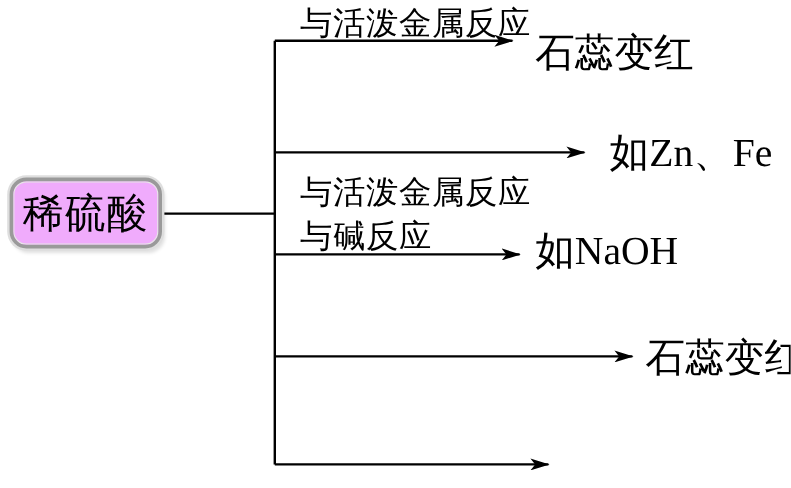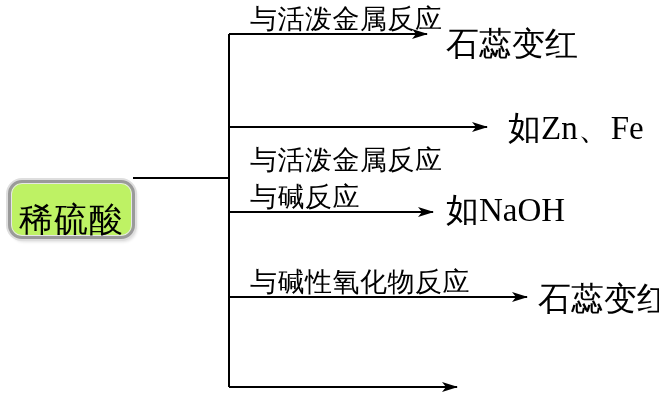--- a/index.html
+++ b/index.html
@@ -12,27 +12,26 @@
     color:#000;
   }
   .lines{position:absolute;left:0;top:0;width:659px;height:407px;}
   .node{
     position:absolute;
     left:8px;top:148px;
     width:127px;height:59px;
     box-sizing:border-box;
     border:3px solid #9a9a9a;
     border-radius:14px;
-    background:#bef264;
+    background:#f0abfc;
     box-shadow:0 0 0 2px #dedede, inset 0 0 0 1px #e6e6e6, 2px 3px 3px rgba(0,0,0,0.12);
-    display:flex;align-items:flex-end;justify-content:center;
+    display:flex;align-items:center;justify-content:center;
     font-size:34px;line-height:1;
     letter-spacing:1px;
     white-space:nowrap;
-    margin-top:32px;
   }
   .branch-label{
     position:absolute;
     font-size:27px;line-height:30px;
     letter-spacing:0.5px;
     white-space:nowrap;
   }
   .result{
     position:absolute;
     font-size:33px;line-height:36px;
@@ -71,20 +70,19 @@
     <line x1="229" y1="387" x2="457" y2="387" stroke="#000" stroke-width="2" marker-end="url(#arrow)"></line>
   </svg>
 
   <div class="node">
     <span>稀硫酸</span>
   </div>
 
   <div class="branch-label lbl-1">与活泼金属反应</div>
   <div class="branch-label lbl-2">与活泼金属反应</div>
   <div class="branch-label lbl-3">与碱反应</div>
-  <div class="branch-label lbl-4">与碱性氧化物反应</div>
 
   <div class="result res-1">石蕊变红</div>
   <div class="result res-2">如Zn、Fe</div>
   <div class="result res-3">如NaOH</div>
   <div class="result res-4">石蕊变红</div>
 
 </div>
 
 </body></html>

